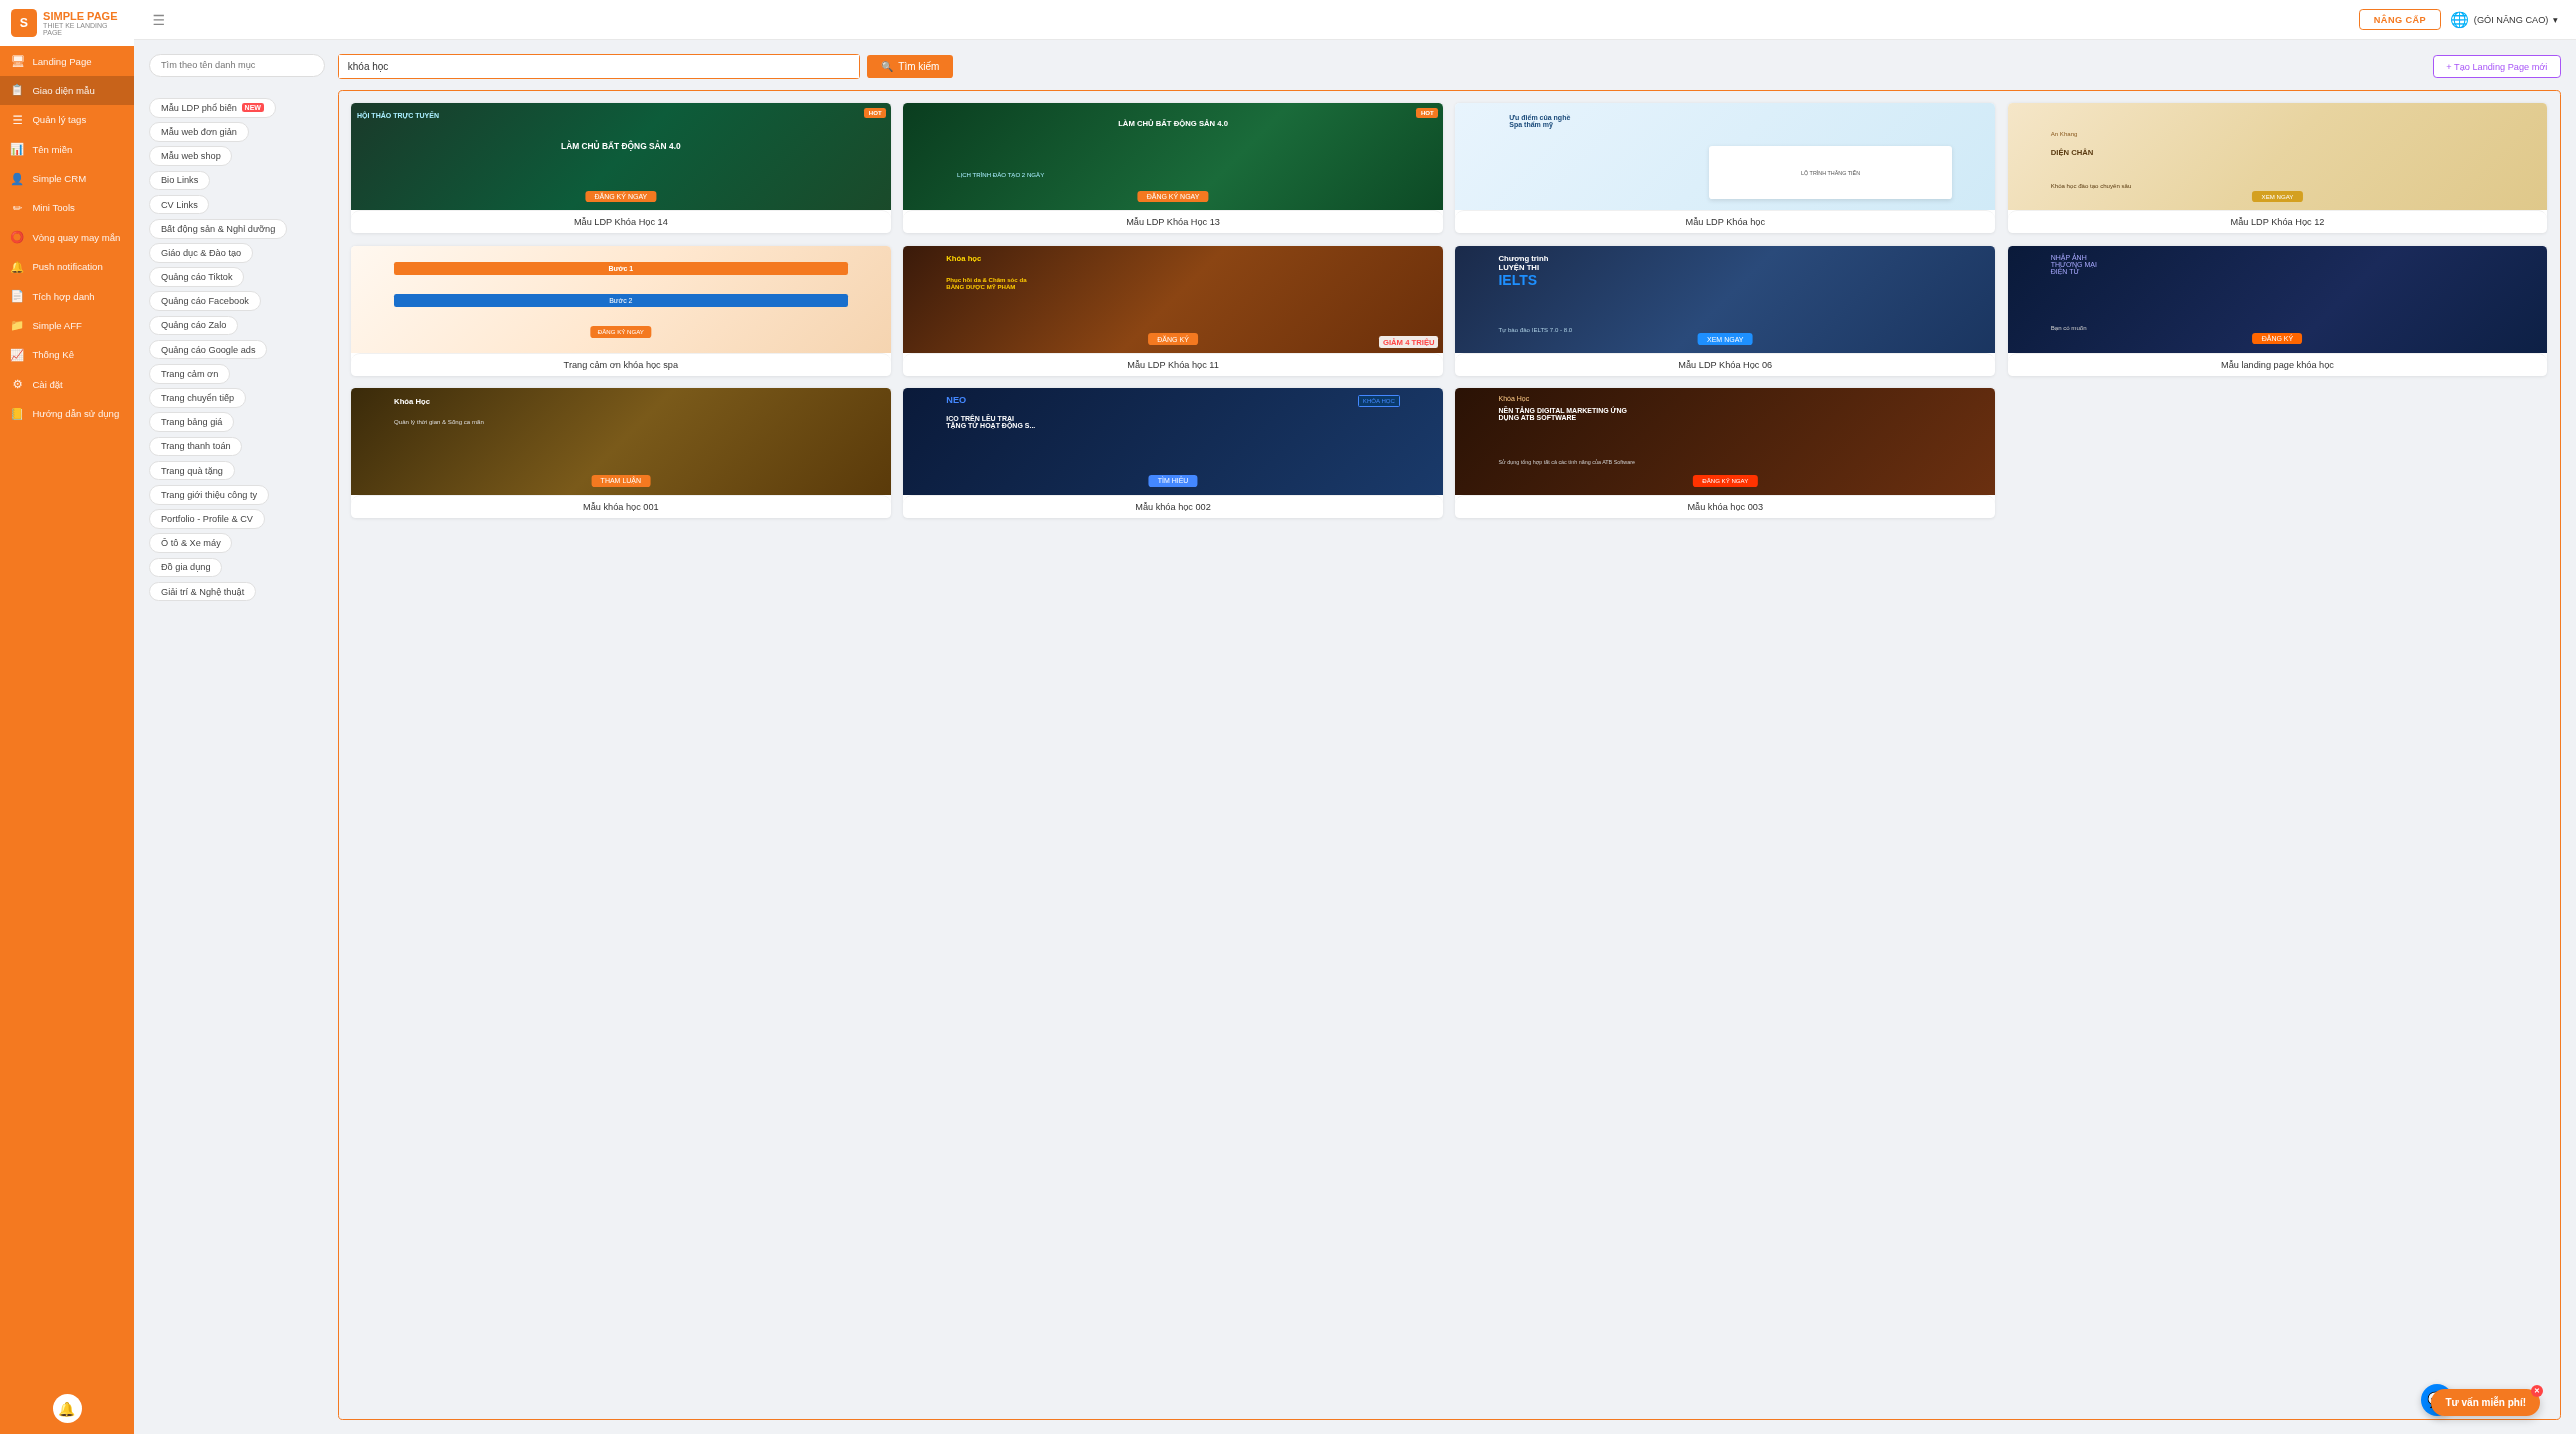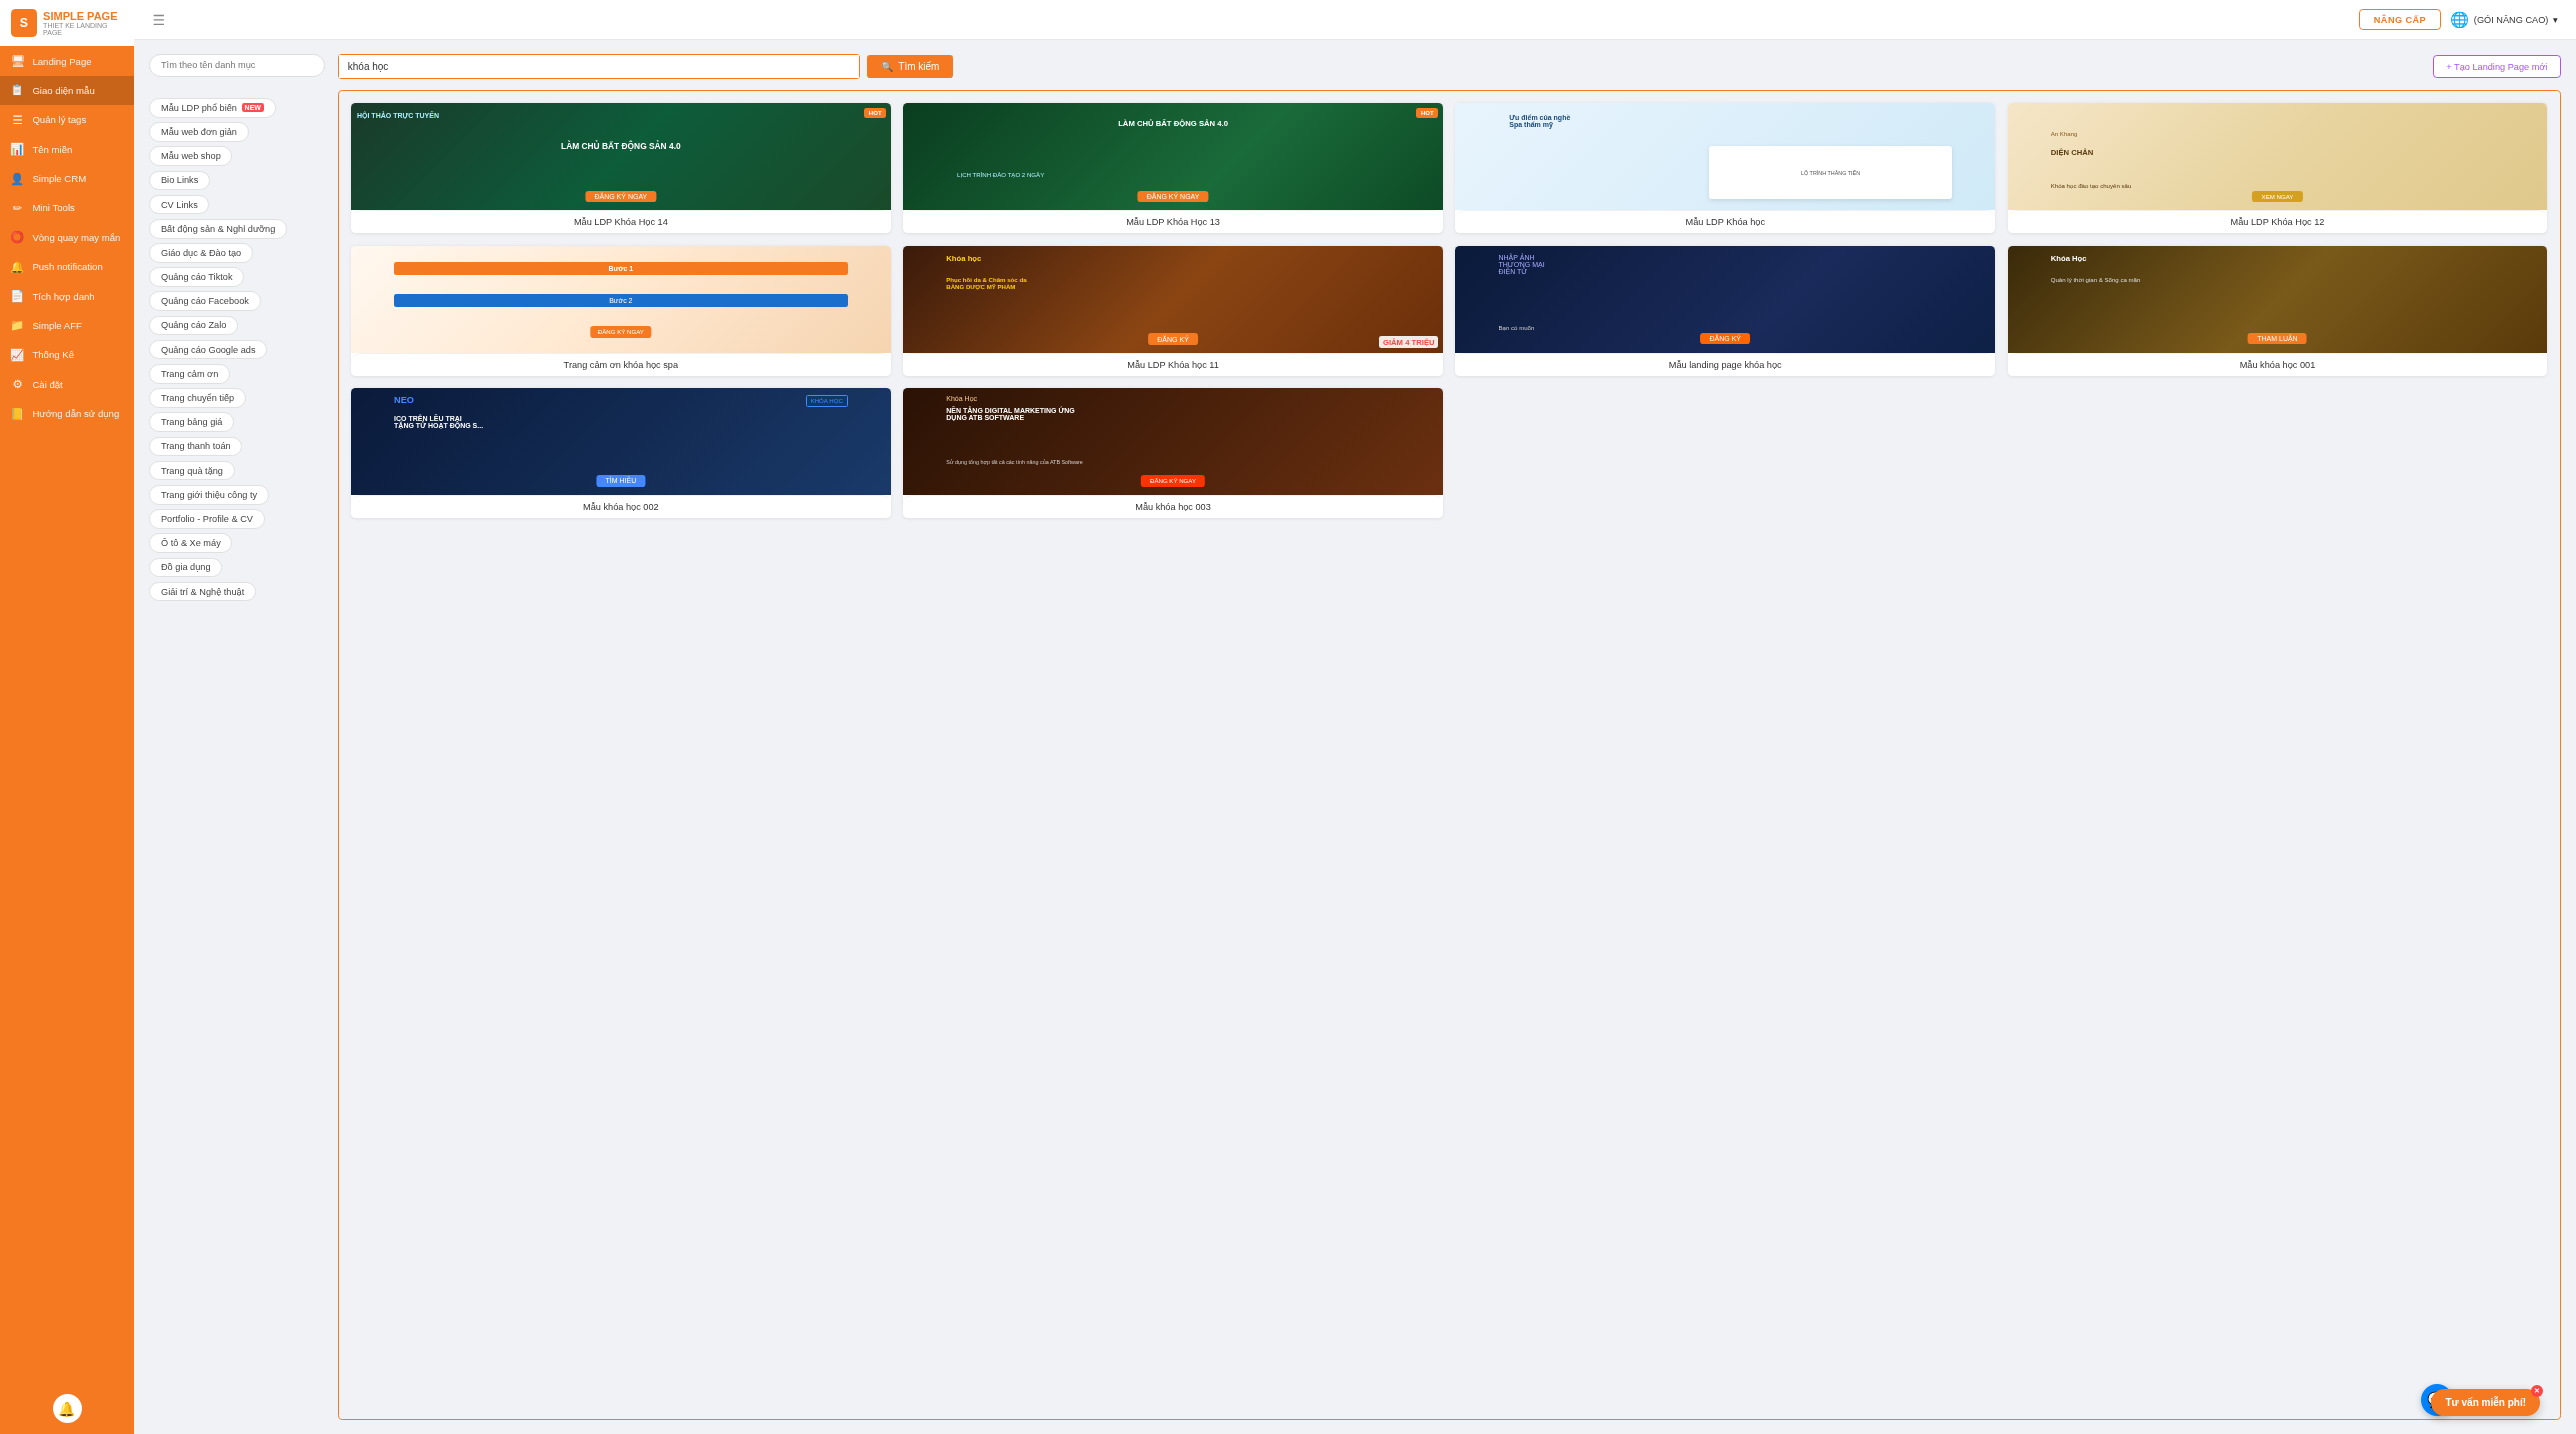--- a/index.html
+++ b/index.html
@@ -613,20 +613,30 @@
                 <div style="position:absolute;top:8%;left:8%;color:#ffd700;font-size:7.7px;font-weight:bold;">Khóa học</div>
                 <div style="position:absolute;top:28%;left:8%;color:#ffcc00;font-size:6.1px;font-weight:600;">Phục hồi da &amp; Chăm sóc da<br>BẰNG DƯỢC MỸ PHẨM</div>
                 <div class="thumb-price">GIẢM 4 TRIỆU</div>
                 <div class="thumb-btn">ĐĂNG KÝ</div>
               </div>
             </div>
             <div class="grid-card-label">Mẫu LDP Khóa học 11</div>
           </div>
 
 
+          <div class="grid-card">
+            <div class="grid-card-img">
+              <div class="thumb thumb-8">
+                <div style="position:absolute;top:8%;left:8%;color:#fff;font-size:7.7px;font-weight:bold;">Chương trình<br>LUYỆN THI<br><span style="font-size:14px;color:#1e90ff">IELTS</span></div>
+                <div style="position:absolute;bottom:18%;left:8%;right:8%;color:#aacce0;font-size:6.1px;">Tự bào đảo IELTS 7.0 - 8.0</div>
+                <div class="thumb-btn" style="background:#1e90ff;">XEM NGAY</div>
+              </div>
+            </div>
+            <div class="grid-card-label">Mẫu LDP Khóa Học 06</div>
+          </div>
 
           <div class="grid-card">
             <div class="grid-card-img">
               <div class="thumb thumb-9">
                 <div style="position:absolute;top:8%;left:8%;color:#aaf;font-size:7px;">NHẬP ẢNH<br>THƯƠNG MẠI<br>ĐIỆN TỬ</div>
                 <div style="position:absolute;bottom:20%;left:8%;color:#ccc;font-size:6.1px;">Bạn có muốn</div>
                 <div class="thumb-btn" style="background:#ff6600;bottom:8%;">ĐĂNG KÝ</div>
               </div>
             </div>
             <div class="grid-card-label">Mẫu landing page khóa học</div>

